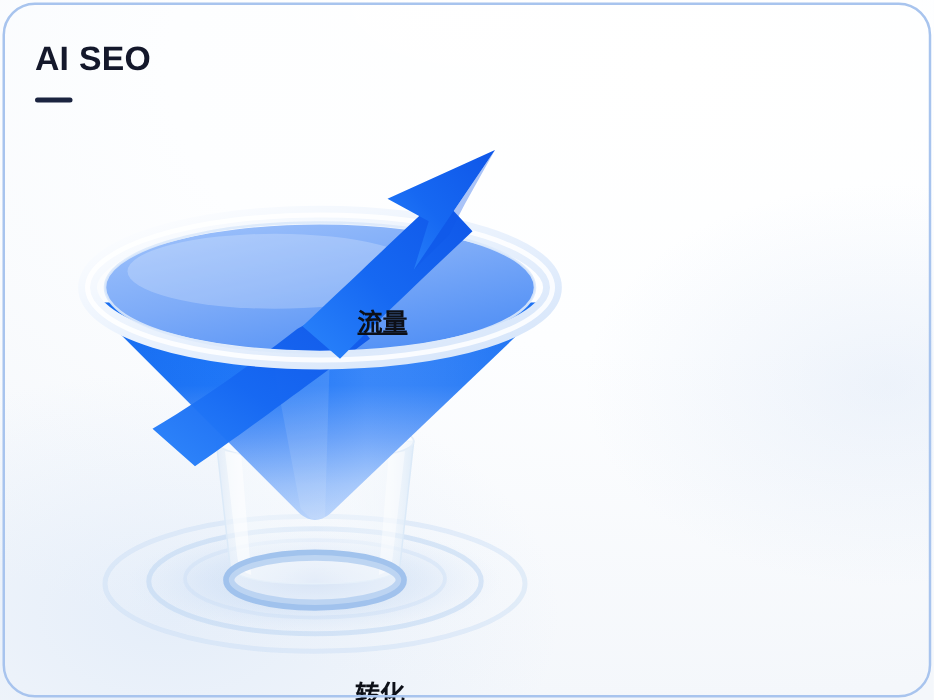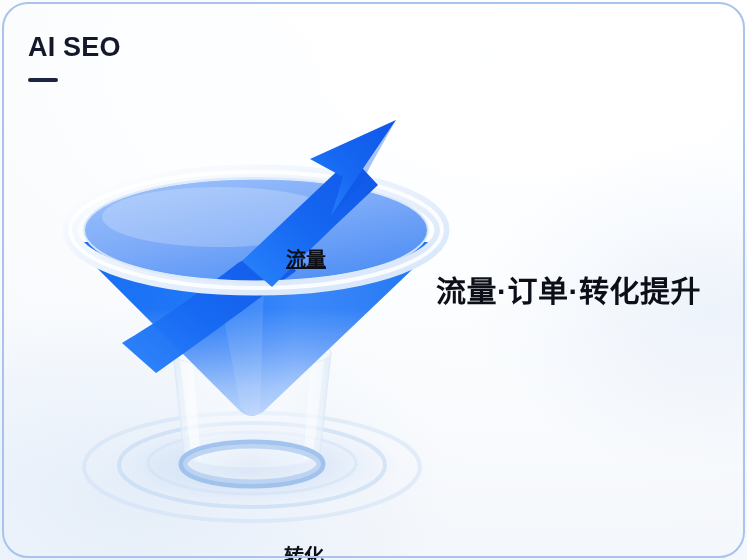--- a/index.html
+++ b/index.html
@@ -116,21 +116,20 @@
 
 <div id="canvas">
 
   <div id="bg-sheen"></div>
 
   <div id="heading-block">
     <div id="brand-title">AI SEO</div>
     <div id="brand-underline"></div>
   </div>
 
-  <div id="tagline">流量·订单·转化提升</div>
 
   <div id="illustration">
     <svg width="400" height="440" viewBox="0 0 400 440" xmlns="http://www.w3.org/2000/svg">
       <defs>
 
         <linearGradient id="coneGrad" x1="0" y1="0" x2="0" y2="1">
           <stop offset="0%" stop-color="#1c74f7"></stop>
           <stop offset="38%" stop-color="#1f77f8"></stop>
           <stop offset="62%" stop-color="#5e9bf9"></stop>
           <stop offset="84%" stop-color="#9cc2fb"></stop>

